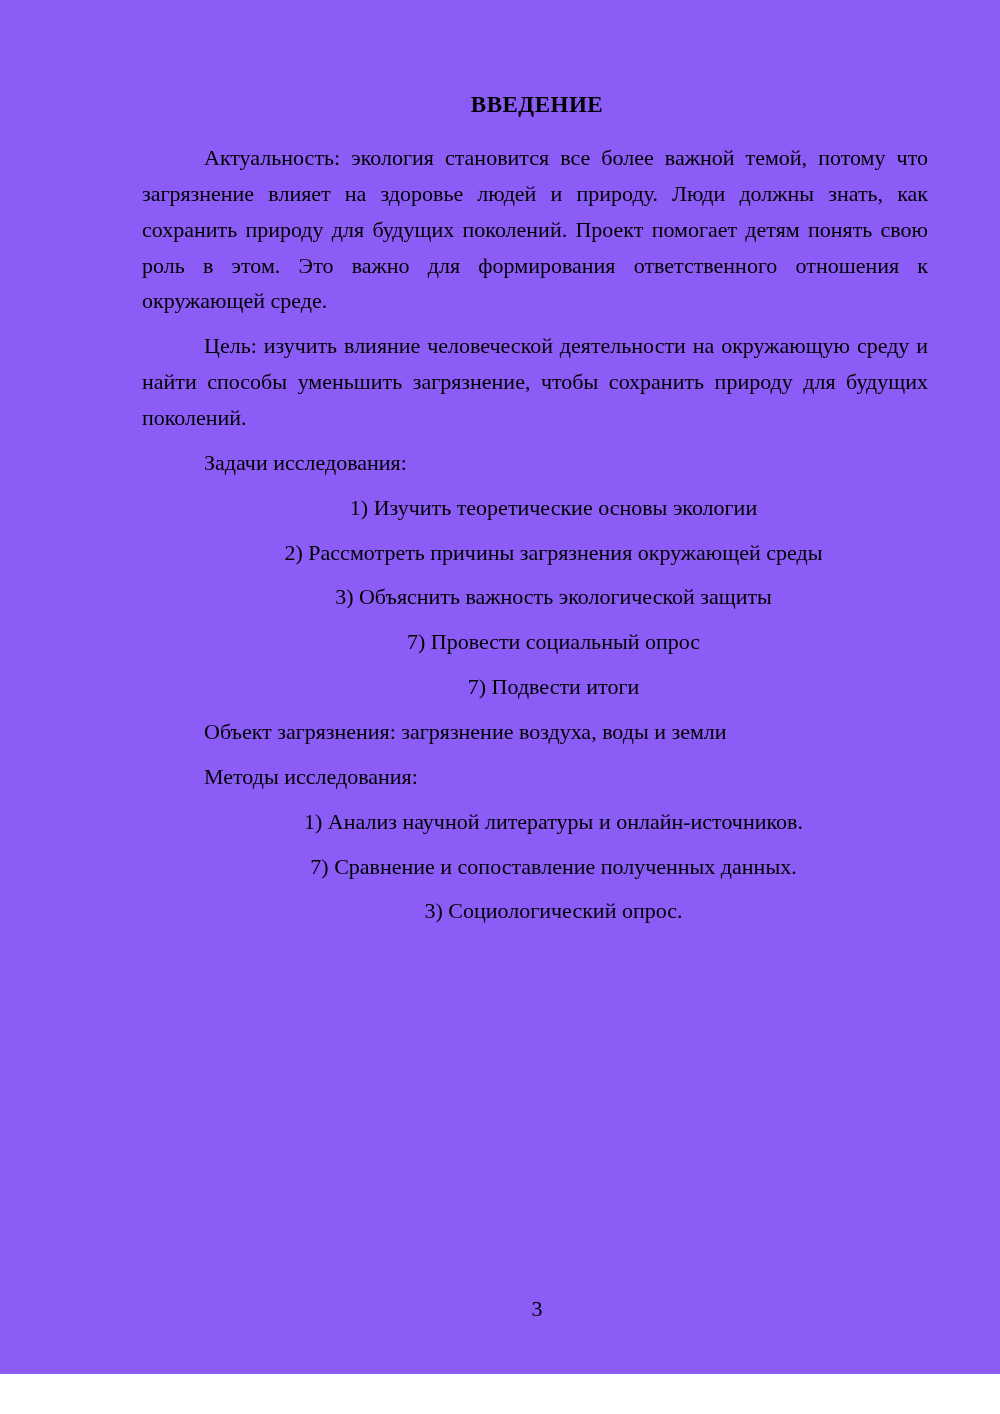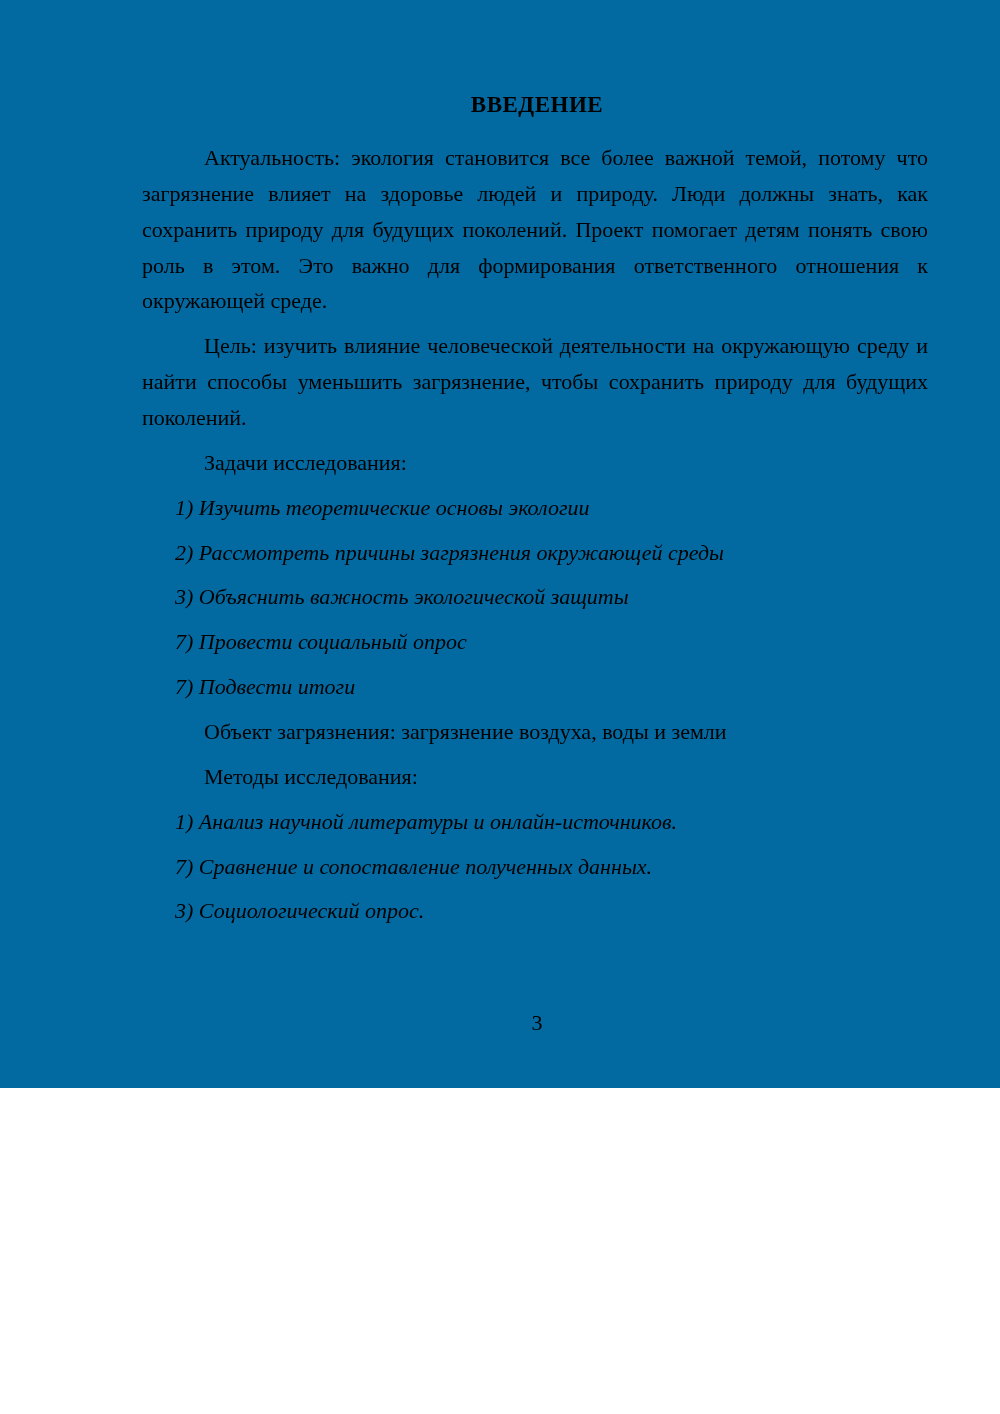--- a/index.html
+++ b/index.html
@@ -3,24 +3,24 @@
 <meta charset="utf-8">
 <style>
   html, body {
     margin: 0;
     padding: 0;
     background: #ffffff;
   }
   .page {
     position: relative;
     width: 1000px;
-    height: 1088px;
+    height: 1374px;
     box-sizing: border-box;
     margin: 0 auto;
-    background: #0369a1;
+    background: #8b5cf6;
     color: #000000;
     font-family: "Liberation Serif", "DejaVu Serif", serif;
     font-size: 22px;
     padding: 92px 68px 60px 142px;
     overflow: hidden;
   }
   .doc-title {
     font-size: 23px;
     font-weight: bold;
     text-align: center;
@@ -34,22 +34,21 @@
     text-indent: 62px;
   }
   .list-block {
     margin: 0;
     padding: 0;
   }
   .list-item {
     margin: 0 0 9px 0;
     padding-left: 33px;
     line-height: 1.63;
-    text-align: left;
-    font-style: italic;
+    text-align: center;
   }
   .page-number {
     position: absolute;
     bottom: 52px;
     left: 142px;
     right: 68px;
     text-align: center;
     font-size: 22px;
   }
 </style>

